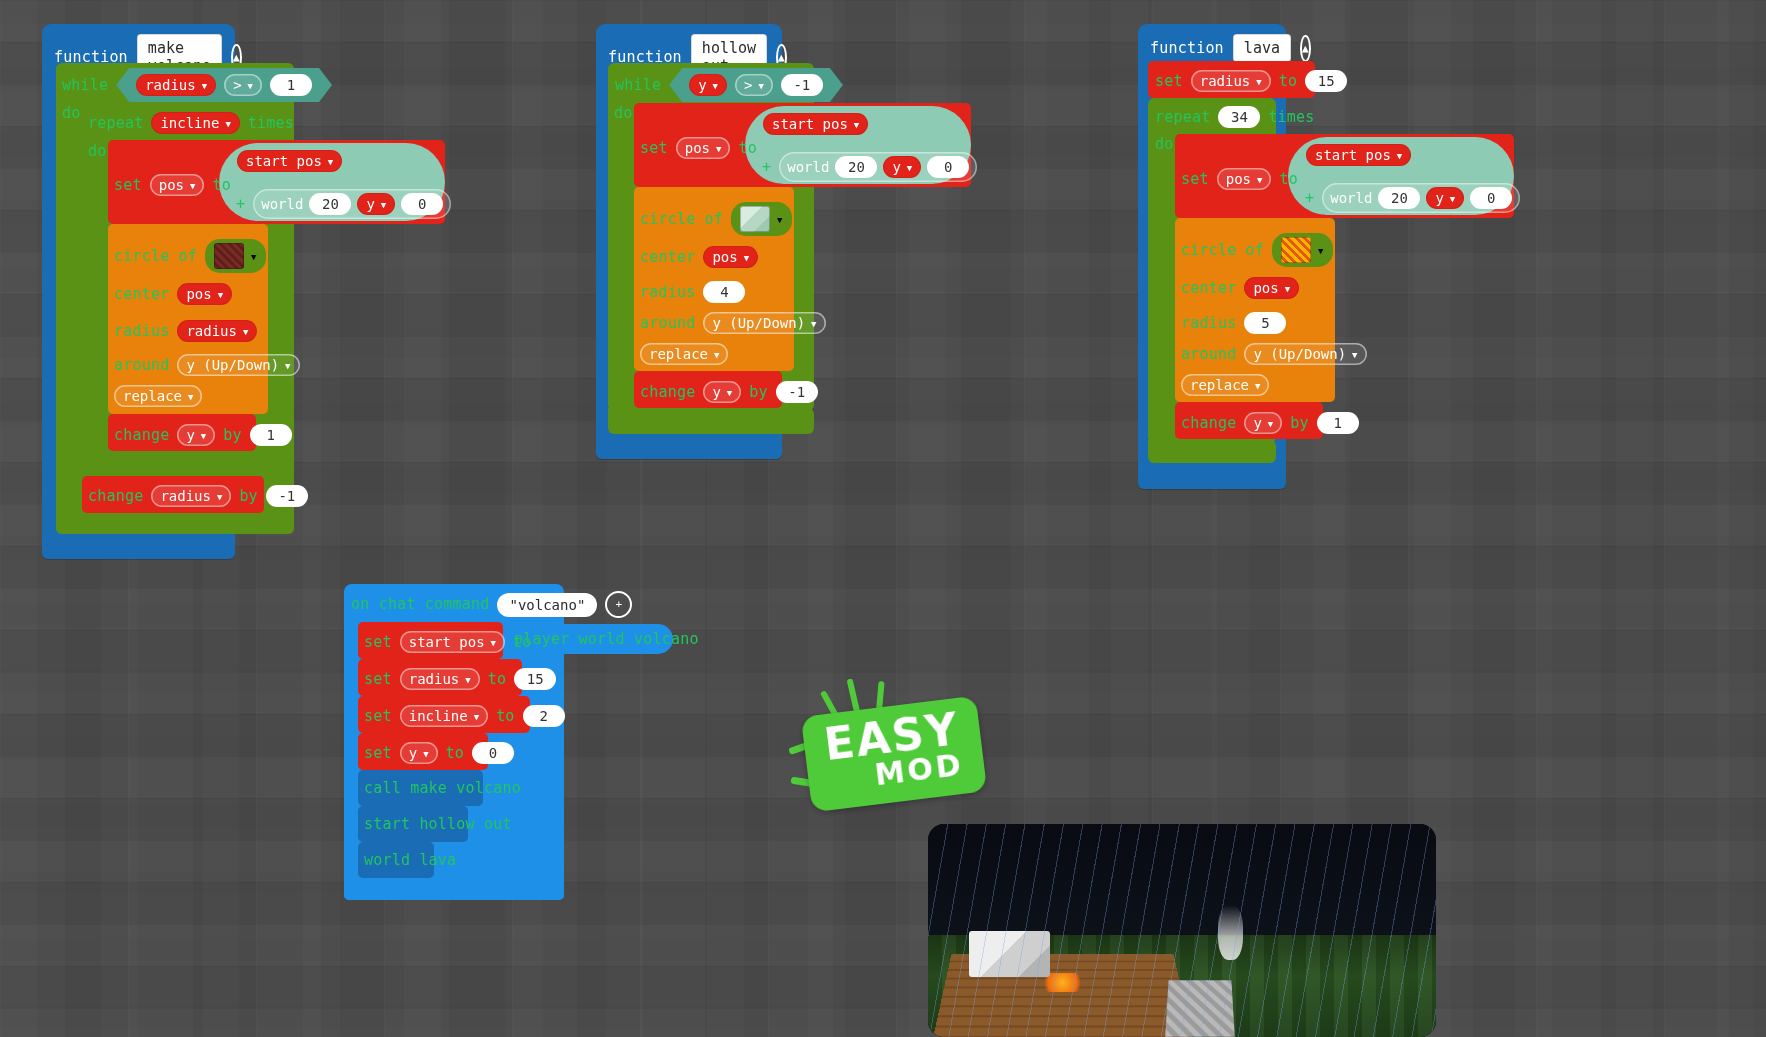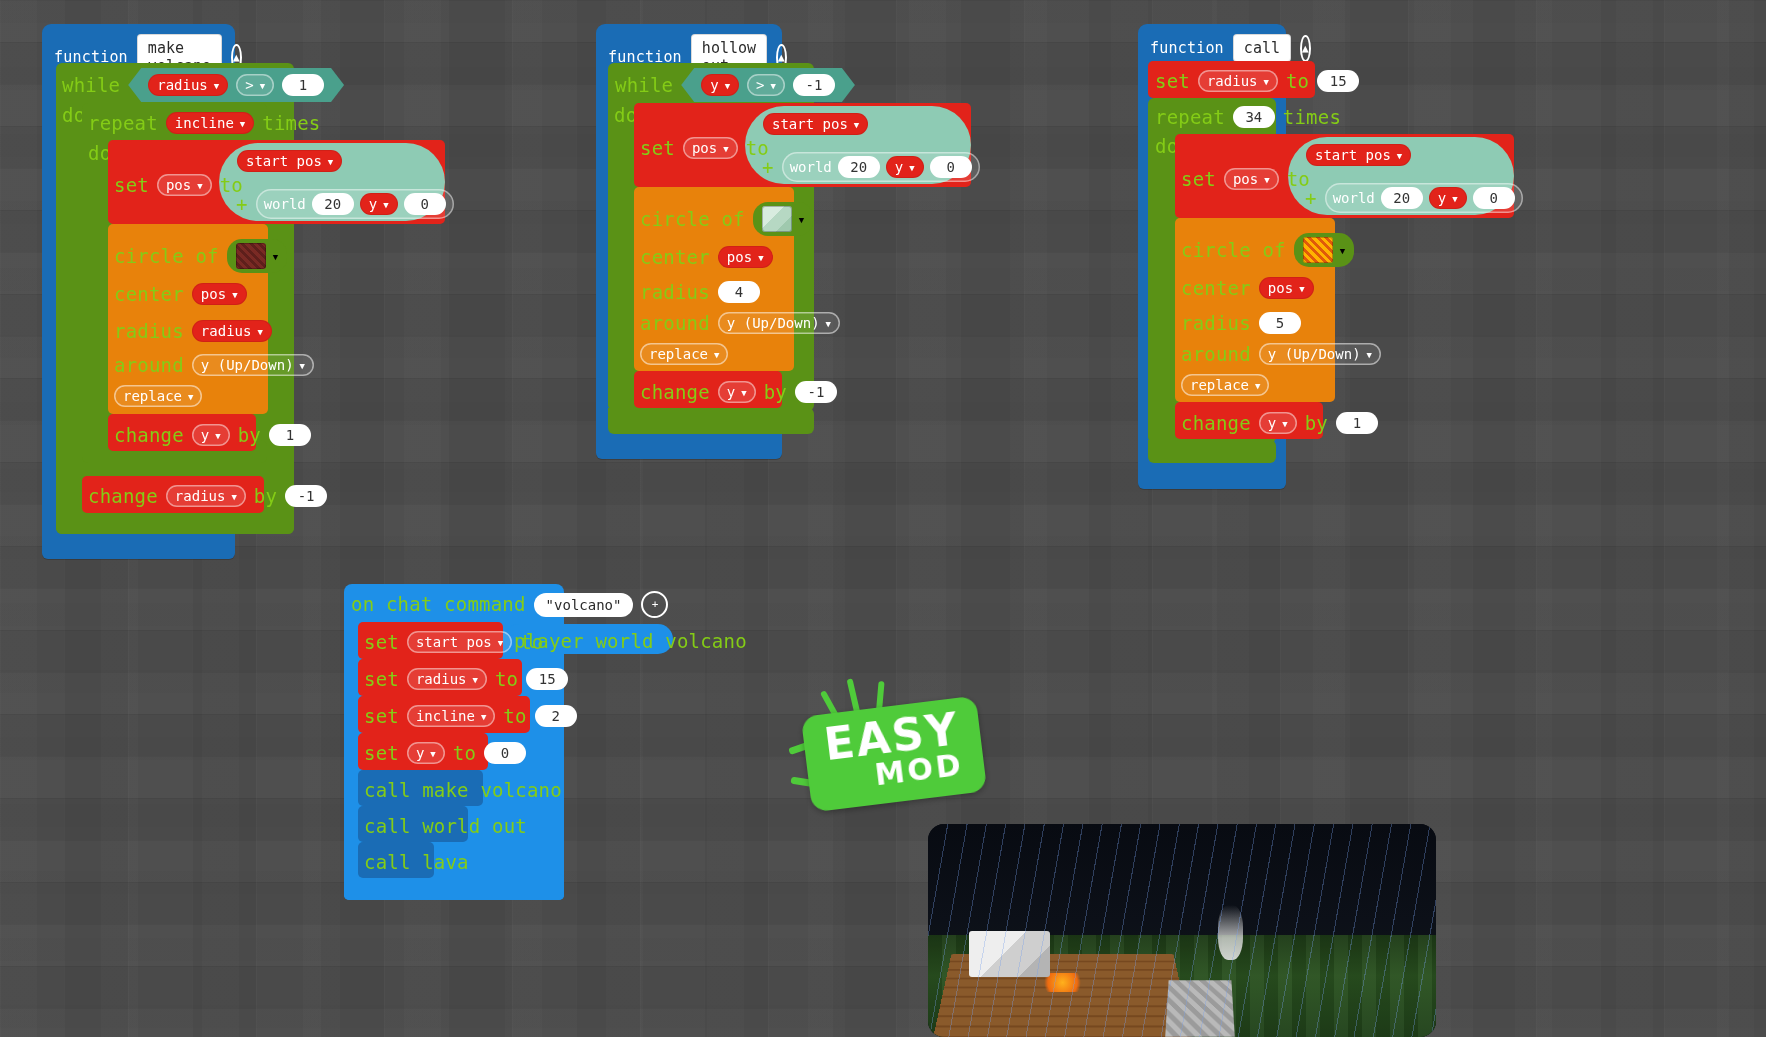--- a/index.html
+++ b/index.html
@@ -22,21 +22,21 @@
   }
   #bg::after{
     content:"";position:absolute;inset:0;
     background-image:
       repeating-linear-gradient(90deg, rgba(255,255,255,.016) 0 37px, transparent 37px 101px),
       repeating-linear-gradient(180deg, rgba(0,0,0,.018) 0 23px, transparent 23px 67px);
   }
 
   
   .blk{position:absolute;}
-  .txt{color:#84cc16;font-size:19px;line-height:1;letter-spacing:.2px;white-space:nowrap;}
+  .txt{color:#22c55e;font-size:15px;line-height:1;letter-spacing:.2px;white-space:nowrap;}
 
   .fn-hat{
     background:#1a6cb5;border-radius:9px 9px 6px 6px;
     box-shadow:0 1px 0 rgba(0,0,0,.18);
   }
   .fn-head{display:flex;align-items:center;gap:9px;padding:10px 12px 8px 12px;}
   .fn-label{color:#fff;font-size:15px;}
   .fn-name{
     background:#fff;color:#2b2b2b;border-radius:4px;padding:4px 10px;font-size:15px;
     border:1px solid rgba(0,0,0,.15);
@@ -324,21 +324,21 @@
     <span>y</span>
       <span class="caret">▼</span>
   </span>
   <span class="txt">by</span>
   <span class="num">-1</span>
 </div>
 
 <div class="blk fn-hat" style="left:1138px;top:24px;width:148px;height:465px;">
   <div class="fn-head">
     <span class="fn-label txt">function</span>
-    <span class="fn-name">call</span>
+    <span class="fn-name">lava</span>
     <span class="circ-btn">▲</span>
   </div>
 </div>
 
 <div class="blk c-red" style="left:1148px;top:61px;width:167px;height:37px;border-radius:5px;"></div>
 <div class="blk row" style="left:1155px;top:70px;">
   <span class="txt">set</span>
   <span class="fld ghost">
     <span>radius</span>
       <span class="caret">▼</span>
@@ -477,24 +477,24 @@
       <span class="caret">▼</span>
   </span>
   <span class="txt">to</span>
   <span class="num">0</span>
 </div>
 
 <div class="blk c-dblue" style="left:358px;top:770px;width:125px;height:36px;border-radius:5px;"></div>
 <div class="blk txt" style="left:364px;top:781px;">call make volcano</div>
 
 <div class="blk c-dblue" style="left:358px;top:806px;width:110px;height:36px;border-radius:5px;"></div>
-<div class="blk txt" style="left:364px;top:817px;">call world out</div>
+<div class="blk txt" style="left:364px;top:817px;">start hollow out</div>
 
 <div class="blk c-dblue" style="left:358px;top:842px;width:76px;height:36px;border-radius:5px;"></div>
-<div class="blk txt" style="left:364px;top:853px;">call lava</div>
+<div class="blk txt" style="left:364px;top:853px;">world lava</div>
 
 <div class="promo-title" style="left:830px;top:580px;width:520px;">
 </div>
 
 <div class="shot" style="left:928px;top:824px;width:508px;height:213px;">
   <div style="position:absolute;inset:0;background:linear-gradient(180deg,#080b12 0%,#0c1018 45%,#121a18 100%);"></div>
   <div style="position:absolute;left:0;right:0;top:52%;bottom:0;
               background:
                 repeating-linear-gradient(90deg, rgba(0,0,0,.10) 0 14px, rgba(255,255,255,.03) 14px 28px),
                 linear-gradient(180deg,#1d3a16 0%,#2a5220 40%,#20411a 100%);"></div>

